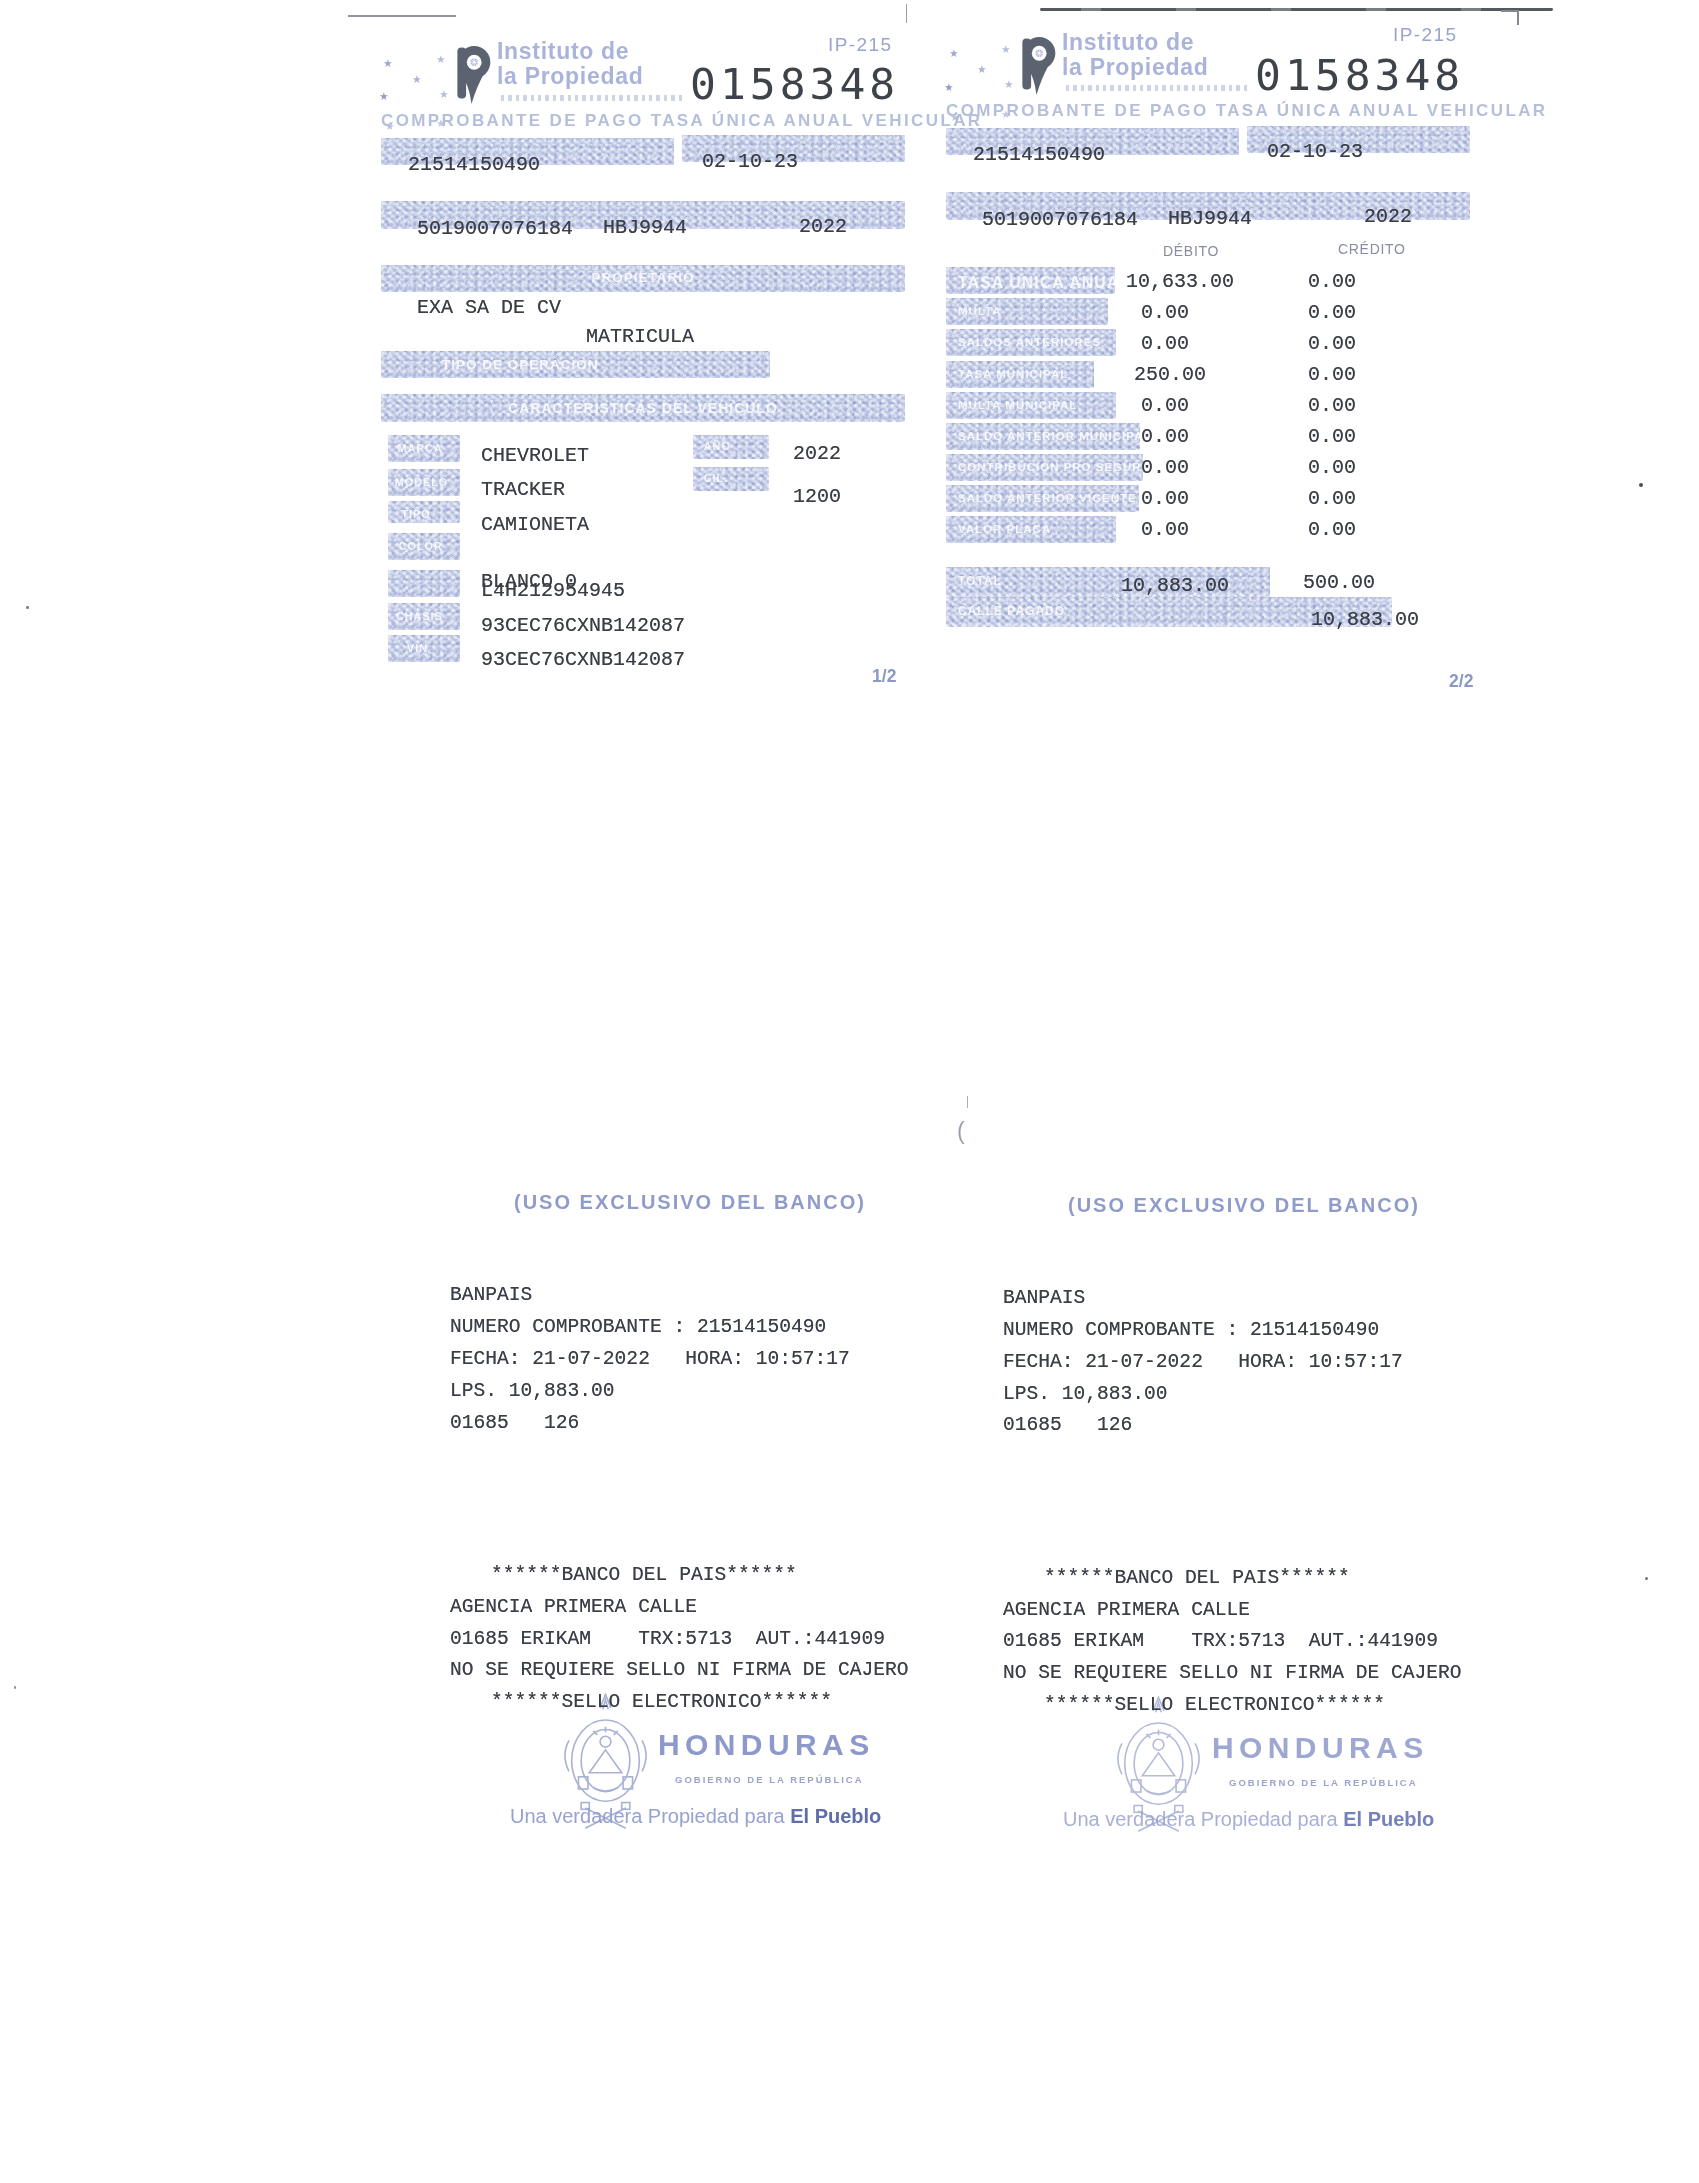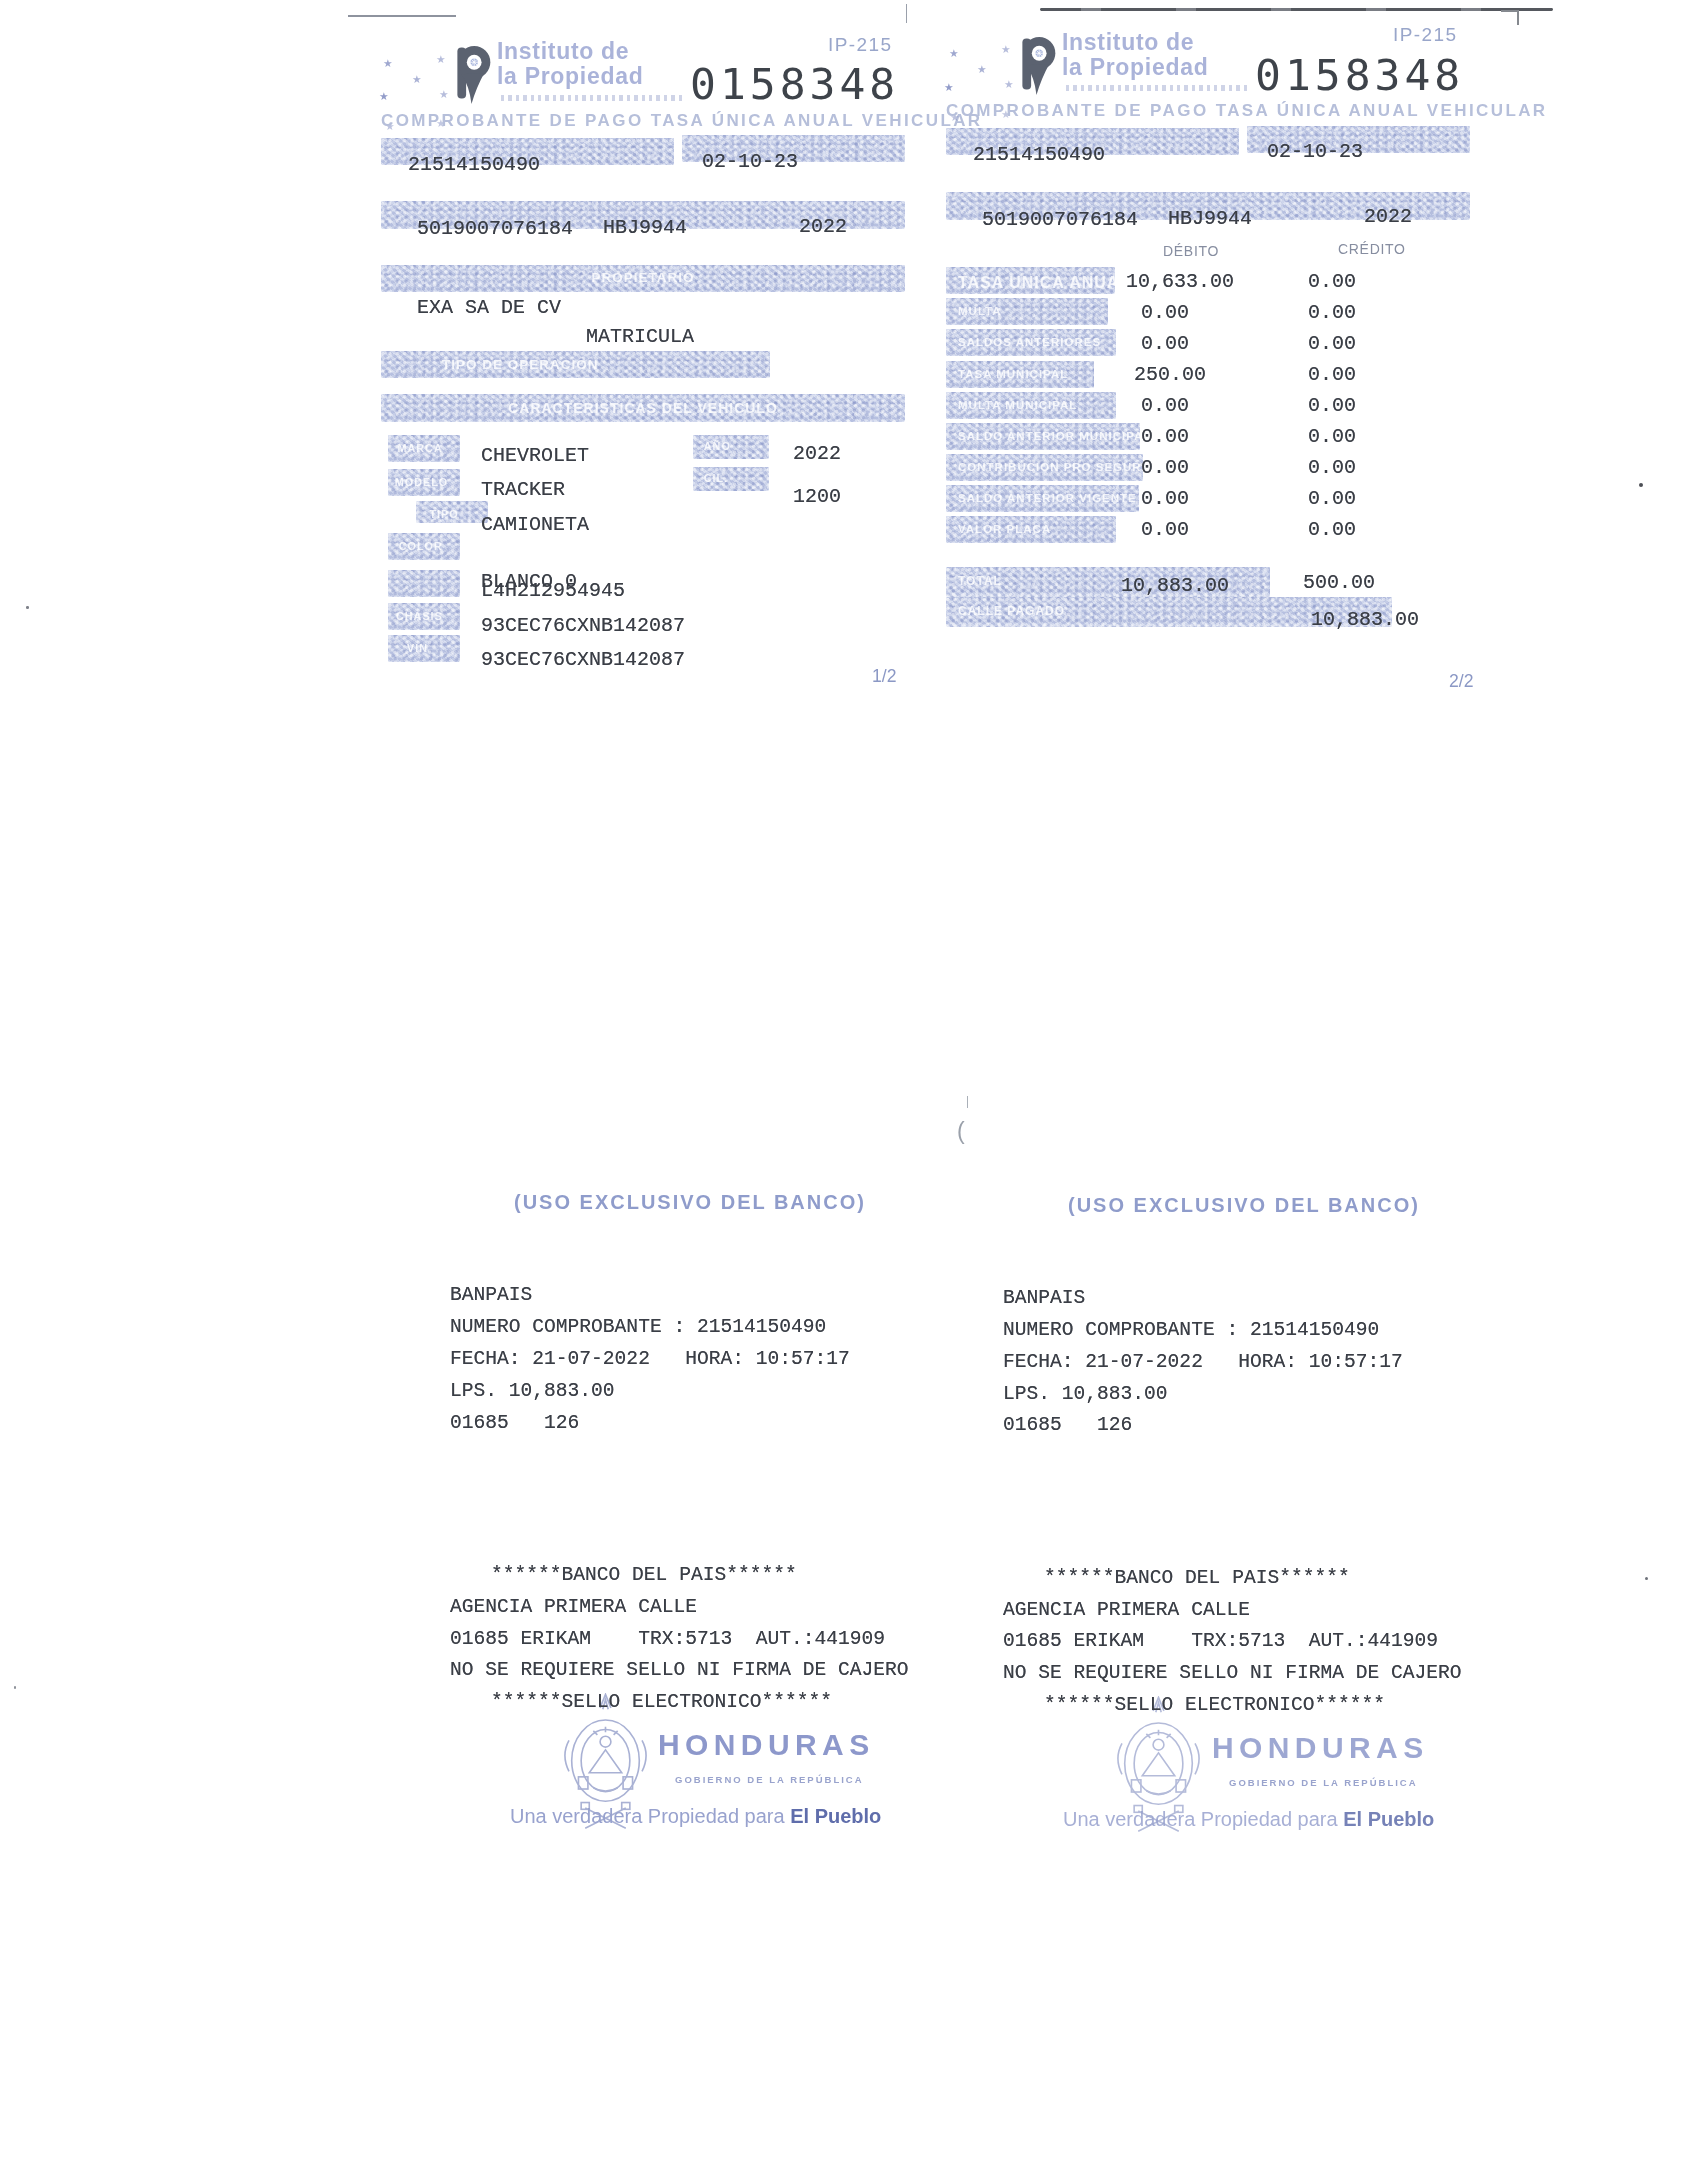--- a/index.html
+++ b/index.html
@@ -27,21 +27,21 @@
       font-size:43px;letter-spacing:4px;color:#3e434a;font-weight:500;}
   .title{position:absolute;font-size:17px;letter-spacing:2.4px;color:#b6bfda;
       filter:blur(0.3px);font-weight:bold;white-space:nowrap;}
   .ip{position:absolute;font-size:19px;letter-spacing:1.4px;color:#99a6ca;filter:blur(0.2px);}
   .orgname{position:absolute;font-size:23px;font-weight:bold;color:#aab3d9;
       letter-spacing:0.7px;filter:blur(0.3px);line-height:25px;white-space:nowrap;}
   .star{position:absolute;color:#8792c4;font-size:10.8px;}
   .subtxt{position:absolute;height:6px;filter:blur(0.4px);opacity:.55;
       background:repeating-linear-gradient(90deg, rgba(145,156,200,.8) 0 3.4px, transparent 3.4px 7.4px);}
   .colhead{position:absolute;font-size:14px;letter-spacing:0.7px;color:#868da0;filter:blur(0.1px);}
-  .pageno{position:absolute;font-size:17.6px;font-weight:normal;color:#8b98c5;filter:blur(0.2px);}
+  .pageno{position:absolute;font-size:17.6px;font-weight:bold;color:#8b98c5;filter:blur(0.2px);}
   .uso{position:absolute;font-size:20px;font-weight:bold;letter-spacing:2px;color:#8f9ccb;filter:blur(0.3px);white-space:nowrap;}
   .hondu{position:absolute;font-size:30px;font-weight:bold;letter-spacing:5.4px;color:#8d98cb;filter:blur(0.3px);}
   .gob{position:absolute;font-size:9.5px;letter-spacing:2px;color:#99a3cd;filter:blur(0.3px);font-weight:bold;}
   .slog{position:absolute;font-size:20px;color:#98a2ce;filter:blur(0.3px);white-space:nowrap;}
   .slog b{color:#5f6dab;filter:none;}
   .speck{position:absolute;border-radius:50%;}
 </style>
 </head>
 <body>
 
@@ -107,21 +107,21 @@
     <div class="bar" style="left:381px;top:394px;width:524px;height:28px;">
       <div class="bl" style="top:6px;text-align:center;font-size:14px;">CARACTERISTICAS DEL VEHICULO</div>
     </div>
 
     <div class="bar" style="left:388px;top:435px;width:72px;height:27px;">
       <div class="bl" style="top:6.8px;left:9.5px;font-size:10.8px;">MARCA</div>
       </div>
     <div class="bar" style="left:388px;top:469px;width:72px;height:27px;">
       <div class="bl" style="top:6.8px;left:6.8px;font-size:10.8px;">MODELO</div>
       </div>
-    <div class="bar" style="left:388px;top:501px;width:72px;height:22px;margin-left:28px;">
+    <div class="bar" style="left:388px;top:501px;width:72px;height:22px;">
       <div class="bl" style="top:6.8px;left:13.5px;font-size:10.8px;">TIPO</div>
       </div>
     <div class="bar" style="left:388px;top:533px;width:72px;height:27px;">
       <div class="bl" style="top:6.8px;left:10.8px;font-size:10.8px;">COLOR</div>
       </div>
     <div class="bar" style="left:388px;top:570px;width:72px;height:27px;">
       <div class="bl" style="top:6.8px;left:9.5px;font-size:10.8px;margin-top:20px;">MOTOR</div>
       </div>
     <div class="bar" style="left:388px;top:603px;width:72px;height:27px;">
       <div class="bl" style="top:6.8px;left:8px;font-size:10.8px;">CHASIS</div>

